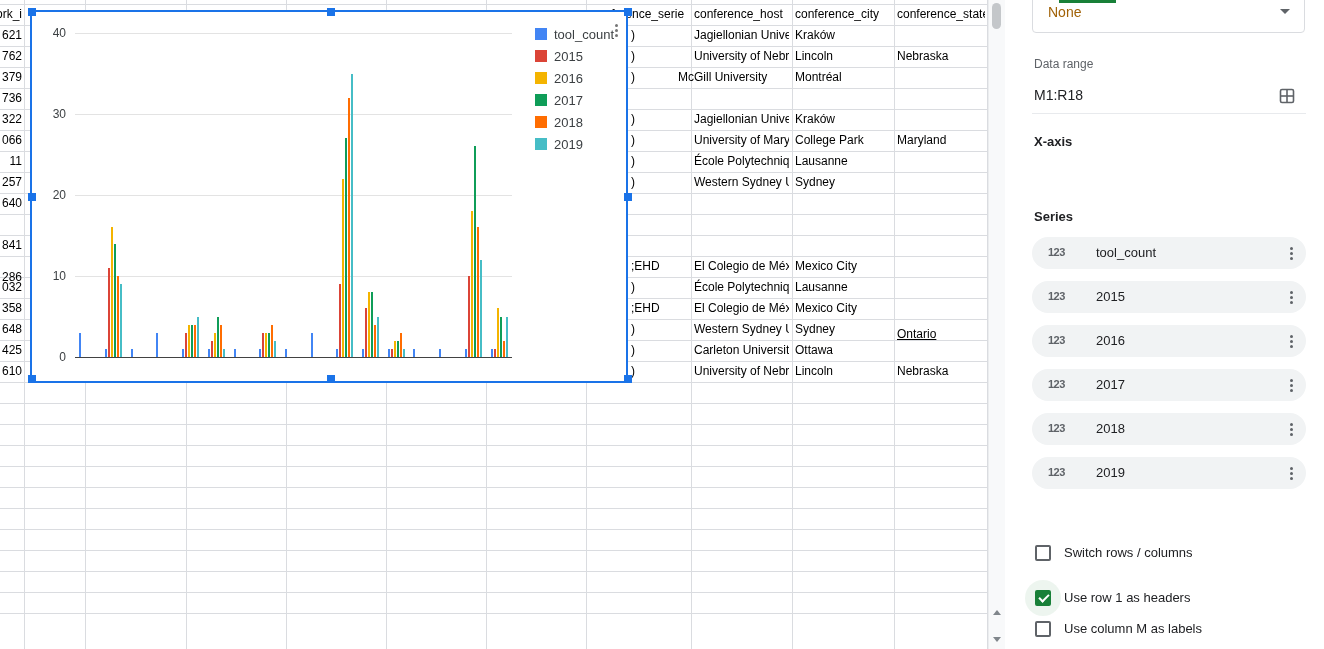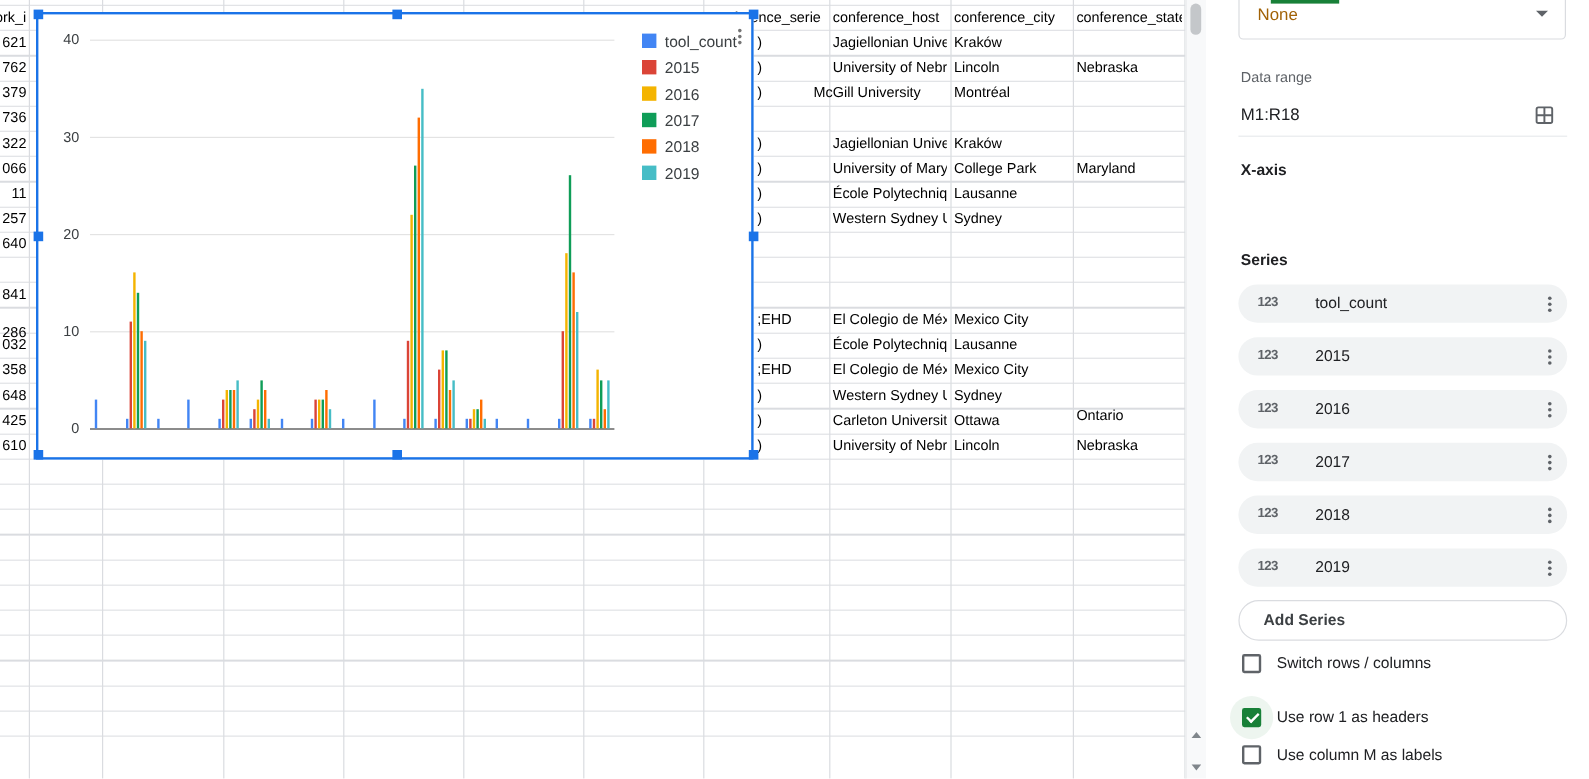--- a/index.html
+++ b/index.html
@@ -127,21 +127,21 @@
         <div class="cell" style="left: 694px; top: 298px; width: 95px;">El Colegio de México</div>
         <div class="cell" style="left: 795px; top: 298px; width: 96px;">Mexico City</div>
         <div class="cell num" style="left: 0px; top: 319px; width: 22px;">648</div>
         <div class="cell" style="left: 631px; top: 319px; width: 56px;">)</div>
         <div class="cell" style="left: 694px; top: 319px; width: 95px;">Western Sydney University</div>
         <div class="cell" style="left: 795px; top: 319px; width: 96px;">Sydney</div>
         <div class="cell num" style="left: 0px; top: 340px; width: 22px;">425</div>
         <div class="cell" style="left: 631px; top: 340px; width: 56px;">)</div>
         <div class="cell" style="left: 694px; top: 340px; width: 95px;">Carleton University</div>
         <div class="cell" style="left: 795px; top: 340px; width: 96px;">Ottawa</div>
-        <div class="cell" style="left: 897px; top: 336px; width: 88px;">Ontario</div>
+        <div class="cell" style="left: 897px; top: 324px; width: 88px; text-decoration: underline;">Ontario</div>
         <div class="cell num" style="left: 0px; top: 361px; width: 22px;">610</div>
         <div class="cell" style="left: 631px; top: 361px; width: 56px;">)</div>
         <div class="cell" style="left: 694px; top: 361px; width: 95px;">University of Nebraska</div>
         <div class="cell" style="left: 795px; top: 361px; width: 96px;">Lincoln</div>
         <div class="cell" style="left: 897px; top: 361px; width: 88px;">Nebraska</div>
       </div>
   </div>
 
   <div id="sheet-scrollbar">
     <div id="sb-thumb"></div>
@@ -339,23 +339,20 @@
           <div class="ic123">123</div>
           <div class="nm">2019</div>
           <div class="dotcol" style="left: 258px; top: 9px;">
             <div class="dot"></div>
             <div class="dot"></div>
             <div class="dot"></div>
           </div>
         </div>
       </div>
 
-    <div class="pill" style="top:500px">
-      <span>Add Series</span>
-    </div>
 
     <div id="checks">
         <div class="chk-row" style="top: 541px;">
           <div class="chk-box"></div>
           <div class="chk-lbl">Switch rows / columns</div>
         </div>
         <div class="chk-row" style="top: 586px;">
           <div class="chk-halo"></div>
           <div class="chk-box on"></div>
           <div class="chk-lbl">Use row 1 as headers</div>

